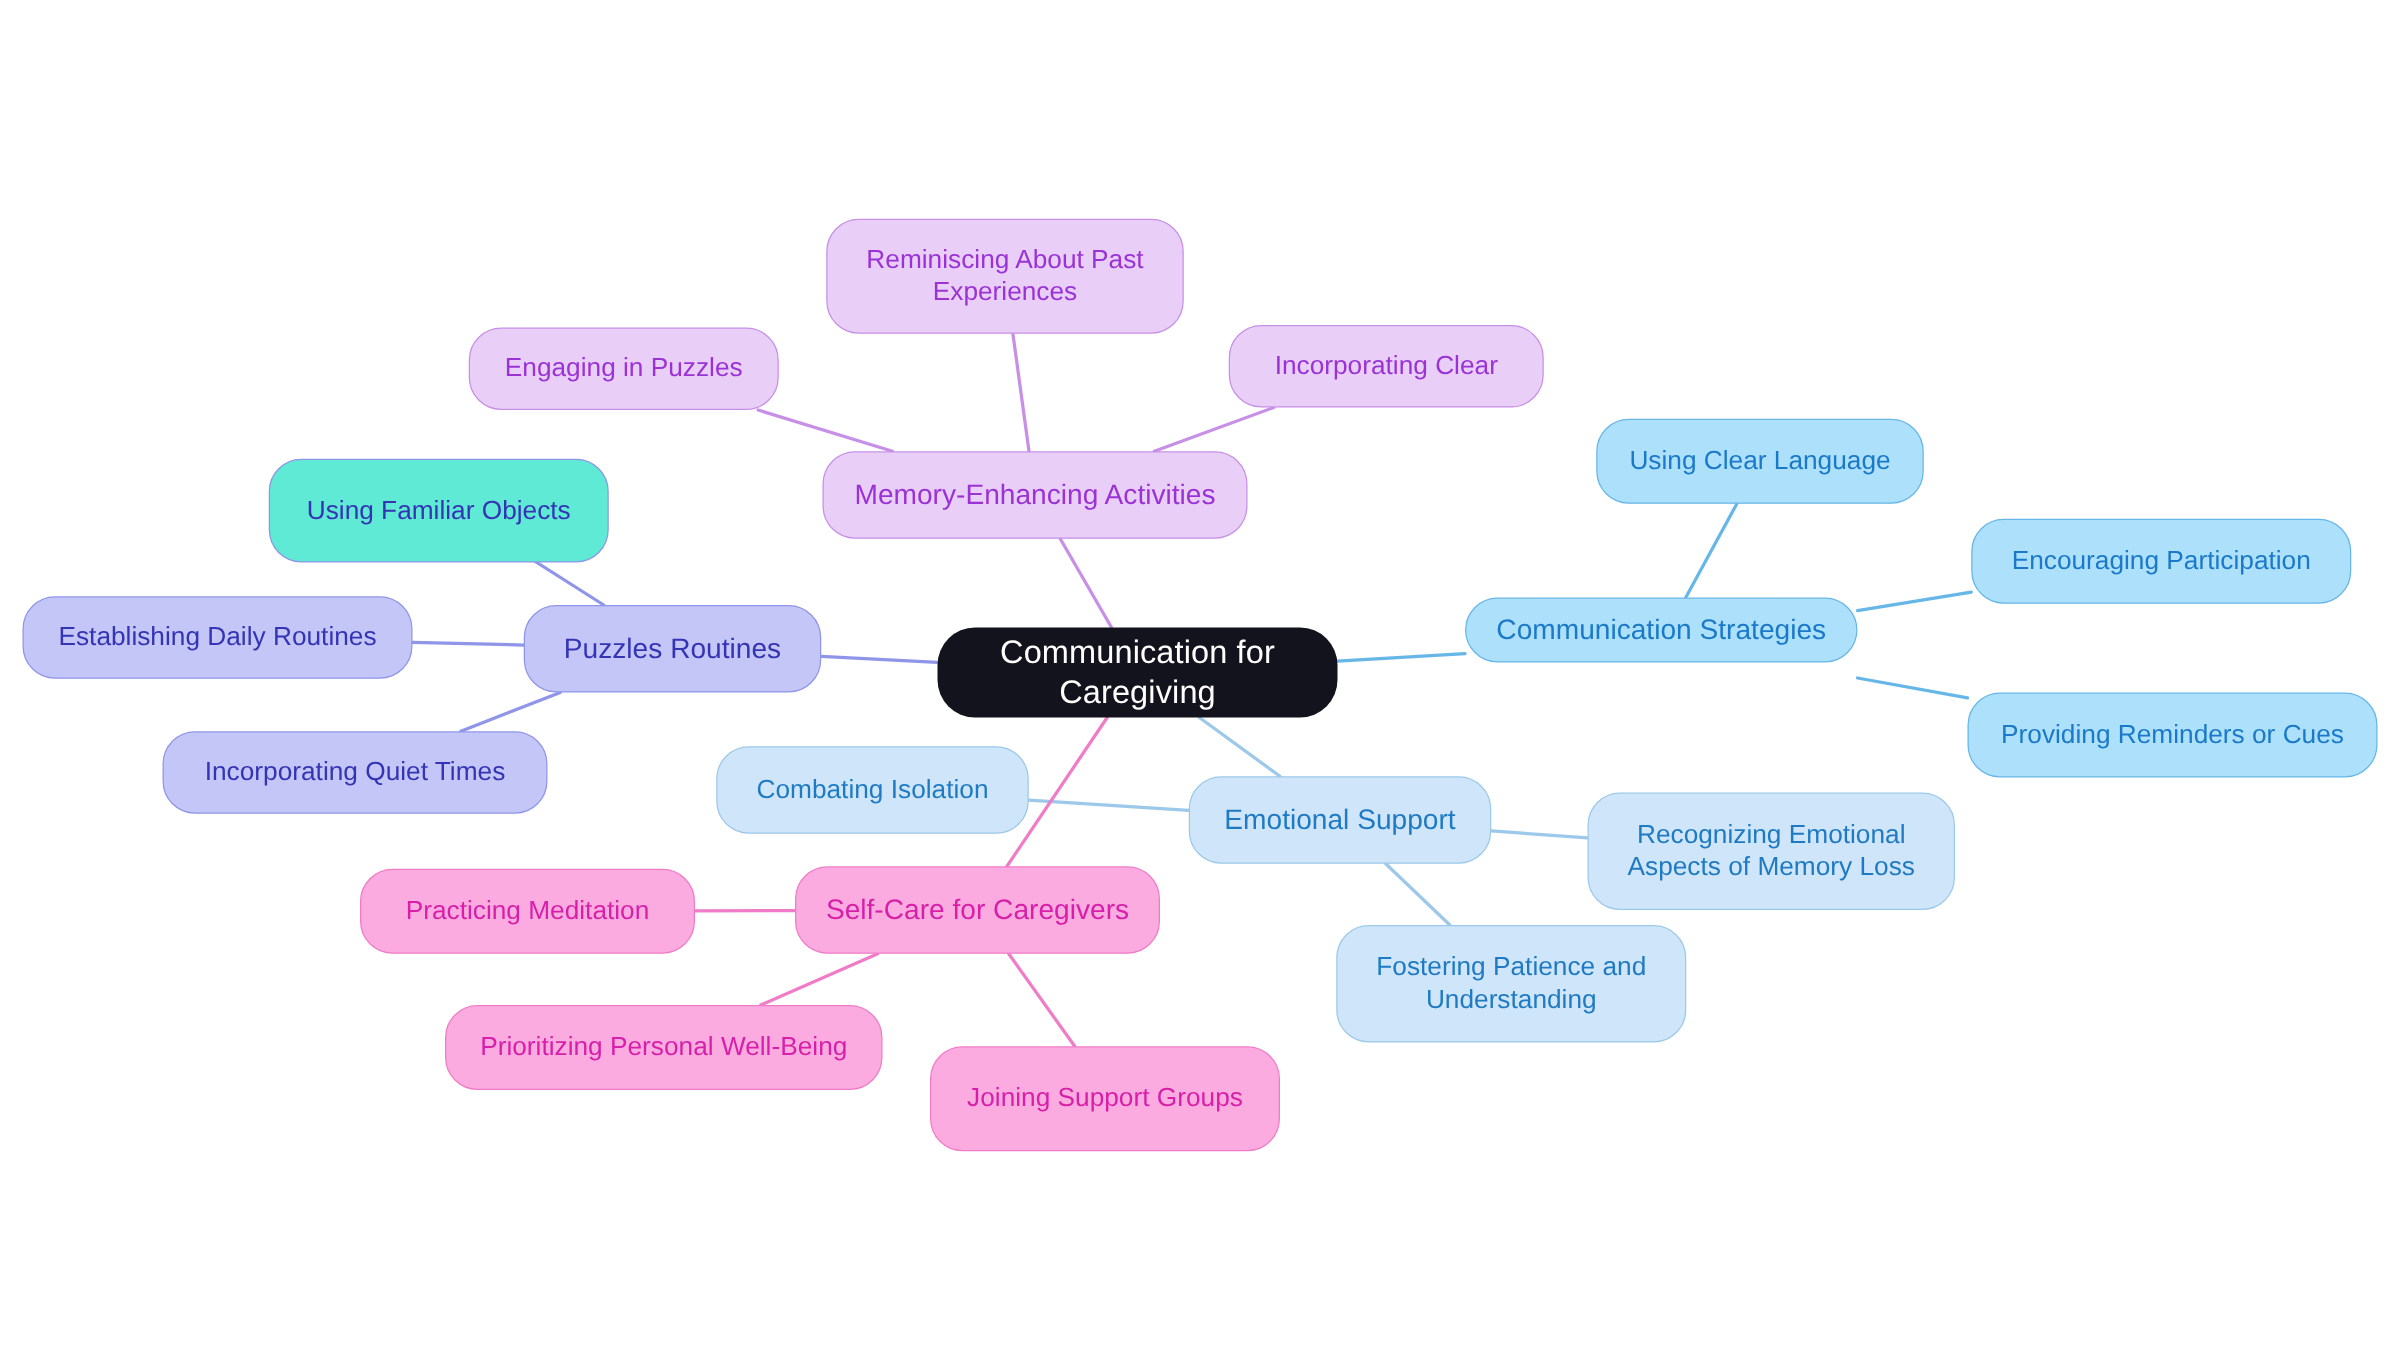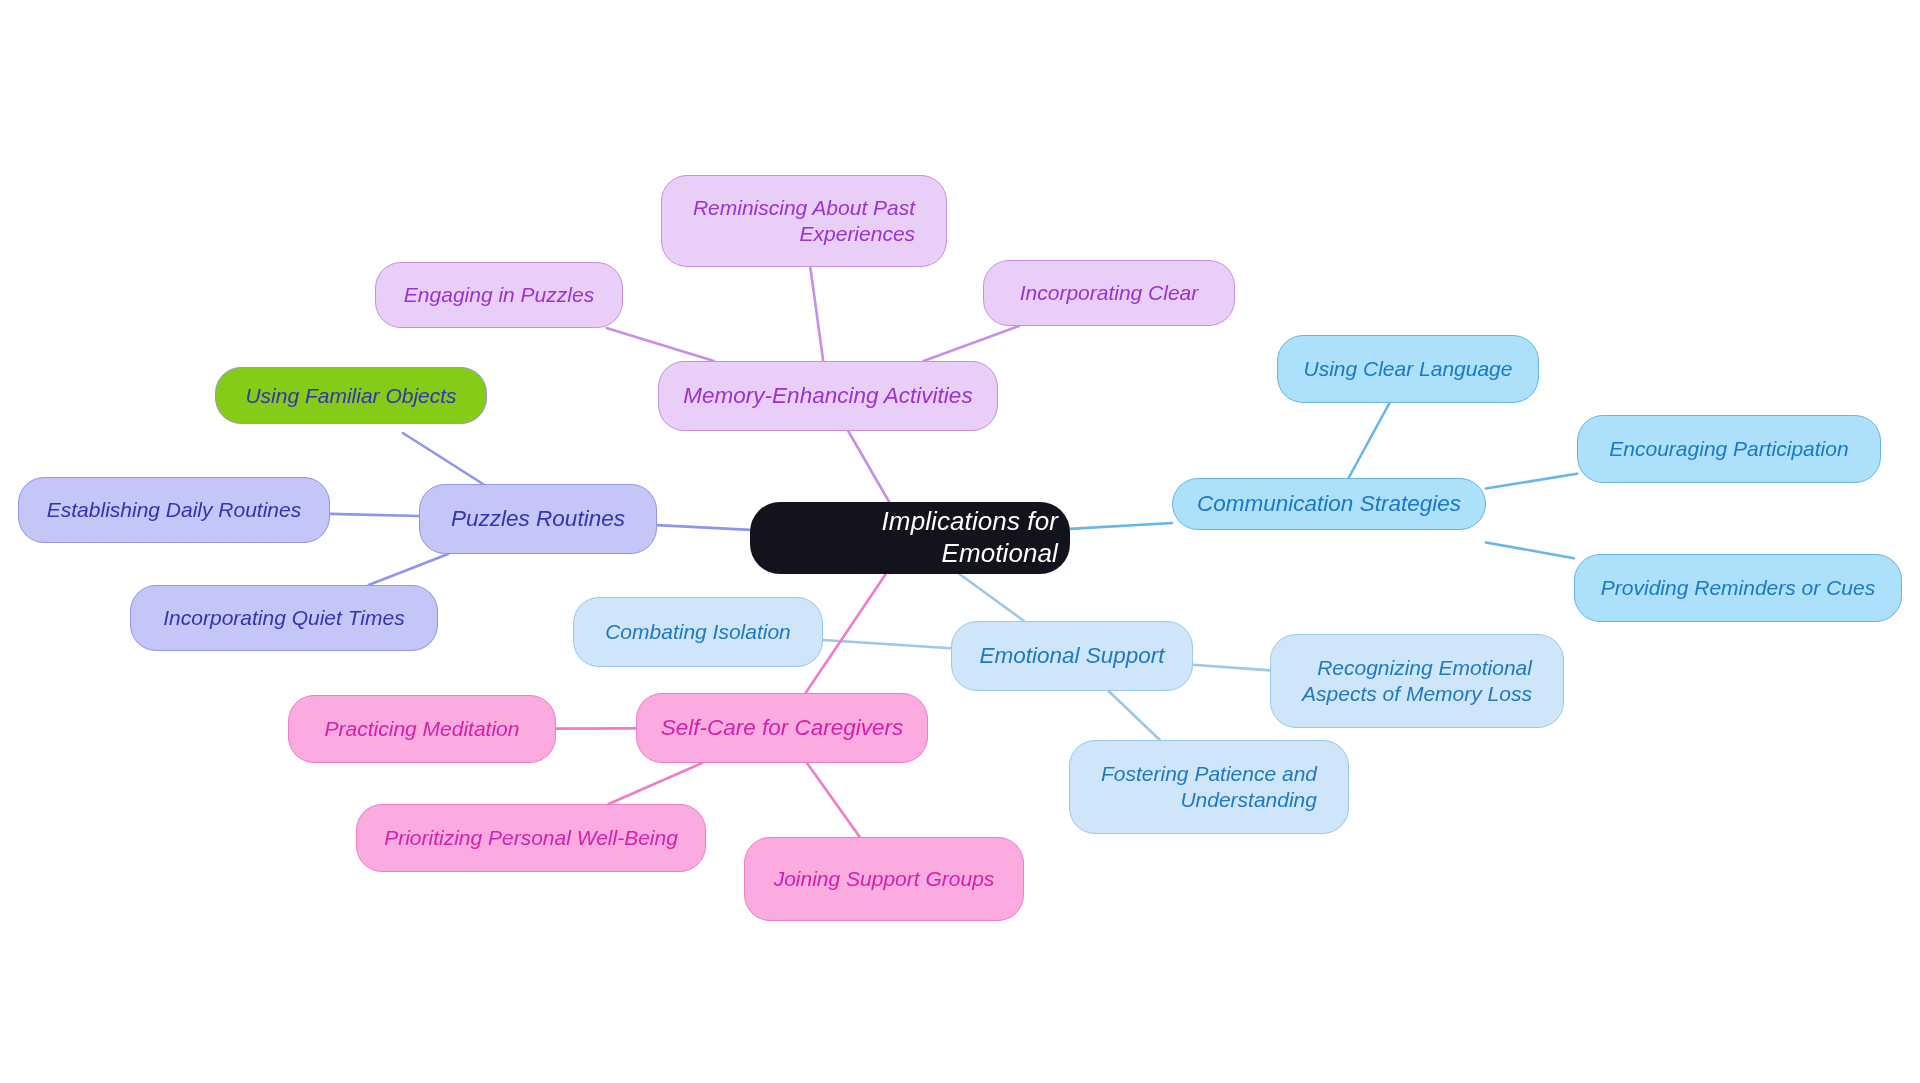--- a/index.html
+++ b/index.html
@@ -26,29 +26,28 @@
     width: 1920px;
     height: 1083px;
     pointer-events: none;
   }
   .node {
     position: absolute;
     box-sizing: border-box;
     display: flex;
     align-items: center;
     justify-content: center;
-    text-align: right;
+    text-align: center;
     border-radius: 26px;
     border-style: solid;
     border-width: 1.5px;
     line-height: 1.22;
     white-space: pre-line;
     padding: 4px 12px;
     z-index: 2;
-    font-style: italic;
   }
   .node.root {
     border-radius: 30px;
     border-width: 0;
     background: #12131c;
     color: #ffffff;
     font-size: 26px;
     letter-spacing: 0.1px;
   }
   .node.branch {
@@ -77,23 +76,23 @@
       <line x1="1486" y1="542.4058679706601" x2="1574" y2="558.3276283618582" stroke="#66b6e8" stroke-width="2.6" stroke-linecap="round"></line>
       <line x1="959.4237288135594" y1="574" x2="1023.9491525423729" y2="621" stroke="#9cc8ea" stroke-width="2.6" stroke-linecap="round"></line>
       <line x1="951" y1="648.2352941176471" x2="823" y2="640.0213903743315" stroke="#9cc8ea" stroke-width="2.6" stroke-linecap="round"></line>
       <line x1="1193" y1="664.768115942029" x2="1270" y2="670.3478260869565" stroke="#9cc8ea" stroke-width="2.6" stroke-linecap="round"></line>
       <line x1="1108.6030534351146" y1="691" x2="1159.8473282442749" y2="740" stroke="#9cc8ea" stroke-width="2.6" stroke-linecap="round"></line>
       <line x1="885.7473684210527" y1="574" x2="805.578947368421" y2="693" stroke="#f07cc8" stroke-width="2.6" stroke-linecap="round"></line>
       <line x1="636" y1="728.4010989010989" x2="552" y2="728.6318681318681" stroke="#f07cc8" stroke-width="2.6" stroke-linecap="round"></line>
       <line x1="702.1363636363636" y1="763" x2="608.5818181818182" y2="804" stroke="#f07cc8" stroke-width="2.6" stroke-linecap="round"></line>
       <line x1="806.965034965035" y1="763" x2="859.7482517482517" y2="837" stroke="#f07cc8" stroke-width="2.6" stroke-linecap="round"></line>
     </svg>
-<div class="node root" style="left: 750px; top: 502px; width: 320px; height: 72px;">Implications for Emotional</div>
+<div class="node root" style="left: 750px; top: 502px; width: 320px; height: 72px;">Communication for Caregiving</div>
     <div class="node branch" style="left: 419px; top: 484px; width: 238px; height: 70px; background: rgb(195, 198, 247); border-color: rgb(143, 149, 232); color: rgb(52, 52, 180);">Puzzles Routines</div>
-    <div class="node leaf" style="left: 215px; top: 367px; width: 272px; height: 57px; background: #84cc16; border-color: rgb(143, 149, 232); color: rgb(52, 52, 180);">Using Familiar Objects</div>
+    <div class="node leaf" style="left: 215px; top: 367px; width: 272px; height: 83px; background: #5eead4; border-color: rgb(143, 149, 232); color: rgb(52, 52, 180);">Using Familiar Objects</div>
     <div class="node leaf" style="left: 18px; top: 477px; width: 312px; height: 66px; background: rgb(195, 198, 247); border-color: rgb(143, 149, 232); color: rgb(52, 52, 180);">Establishing Daily Routines</div>
     <div class="node leaf" style="left: 130px; top: 585px; width: 308px; height: 66px; background: rgb(195, 198, 247); border-color: rgb(143, 149, 232); color: rgb(52, 52, 180);">Incorporating Quiet Times</div>
     <div class="node branch" style="left: 658px; top: 361px; width: 340px; height: 70px; background: rgb(233, 207, 248); border-color: rgb(199, 143, 230); color: rgb(154, 50, 214);">Memory-Enhancing Activities</div>
     <div class="node leaf" style="left: 661px; top: 175px; width: 286px; height: 92px; background: rgb(233, 207, 248); border-color: rgb(199, 143, 230); color: rgb(154, 50, 214);">Reminiscing About Past
 Experiences</div>
     <div class="node leaf" style="left: 375px; top: 262px; width: 248px; height: 66px; background: rgb(233, 207, 248); border-color: rgb(199, 143, 230); color: rgb(154, 50, 214);">Engaging in Puzzles</div>
     <div class="node leaf" style="left: 983px; top: 260px; width: 252px; height: 66px; background: rgb(233, 207, 248); border-color: rgb(199, 143, 230); color: rgb(154, 50, 214);">Incorporating Clear</div>
     <div class="node branch" style="left: 1172px; top: 478px; width: 314px; height: 52px; background: rgb(173, 224, 251); border-color: rgb(102, 182, 232); color: rgb(26, 121, 200);">Communication Strategies</div>
     <div class="node leaf" style="left: 1277px; top: 335px; width: 262px; height: 68px; background: rgb(173, 224, 251); border-color: rgb(102, 182, 232); color: rgb(26, 121, 200);">Using Clear Language</div>
     <div class="node leaf" style="left: 1577px; top: 415px; width: 304px; height: 68px; background: rgb(173, 224, 251); border-color: rgb(102, 182, 232); color: rgb(26, 121, 200);">Encouraging Participation</div>

